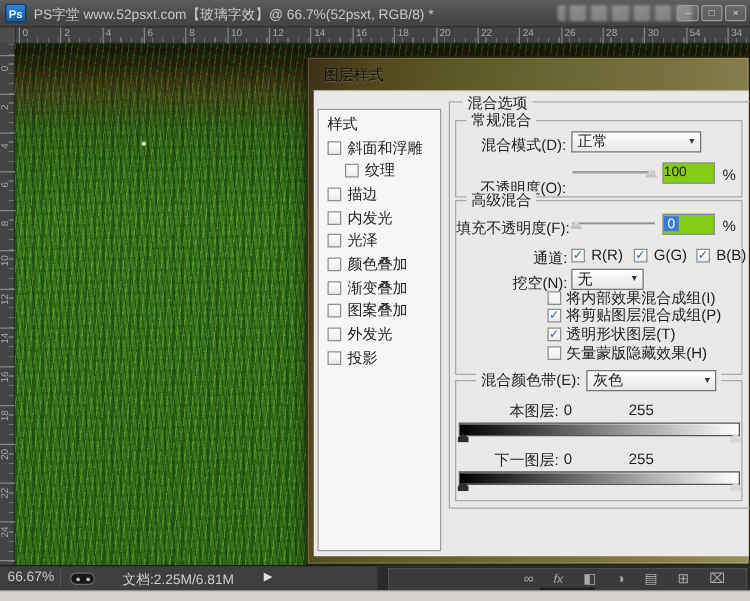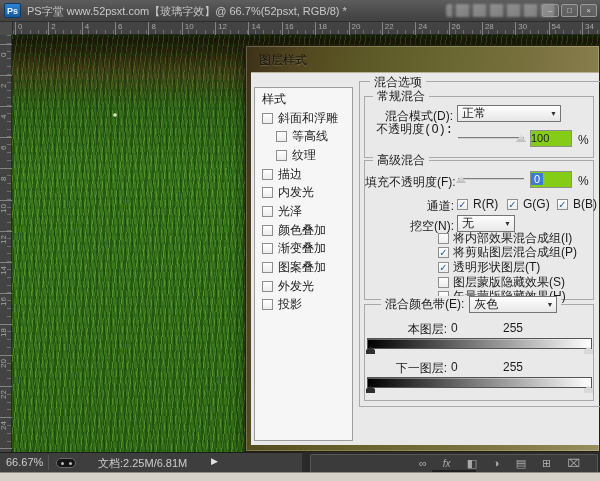--- a/index.html
+++ b/index.html
@@ -84,21 +84,21 @@
   .sl .tr { position:absolute; left:0; right:0; top:4px; height:2px; background:#7d7d7d; border-bottom:1px solid #cfcfcf; }
   .sl .th { position:absolute; top:1px; width:10px; height:8px; background:linear-gradient(180deg,#e8e8e8,#bdbdbd);
     clip-path:polygon(50% 0,100% 100%,0 100%); filter:drop-shadow(0 0 1px #444); }
   .sl.at-right .th { right:-2px; } .sl.at-left .th { left:-2px; }
   .chanrow { position:absolute; left:92px; display:flex; }
   .chan { width:50px; display:flex; align-items:center; font-size:12px; }
   #acb-list { position:absolute; left:73px; top:70px; }
   .acb { height:14.6px; display:flex; align-items:center; font-size:12px; white-space:nowrap; }
   .acb .cb { margin-right:4px; }
   .lg2 { position:absolute; top:-9px; left:16px; background:#e9e9e9; padding:0 4px; display:flex; align-items:center; gap:5px; }
-  .lg2 .dd { position:relative; width:88px; }
+  .lg2 .dd { position:relative; width:104px; }
   .bi-row { position:absolute; font-size:12px; }
   .bi-bar { position:absolute; left:2px; width:225px; height:11px; border:1px solid #555;
     background:linear-gradient(90deg,#000,#fff); box-shadow:inset 0 1px 0 rgba(255,255,255,.35); }
   .bih { position:absolute; width:9px; height:7px; clip-path:polygon(50% 0,100% 42%,100% 100%,0 100%,0 42%); }
   .bih.dark  { background:#2e2e2e; filter:drop-shadow(0 0 1px #999); }
   .bih.light { background:#d9d9d9; filter:drop-shadow(0 0 1px #333); }
 
   
   #statusbar { position:absolute; left:0; top:452px; width:600px; height:20px; background:#2a2a2a; }
   #sb-left { position:absolute; left:0; top:0; width:302px; height:20px; background:#3e3e3e; border-top:1px solid #1d1d1d; }
@@ -211,24 +211,20 @@
         <ul id="styles-list">
             <li class="sitem">
               <span>样式</span>
             </li>
             <li class="sitem">
               <span class="cb"></span>
               <span>斜面和浮雕</span>
             </li>
             <li class="sitem ind">
               <span class="cb"></span>
-              <span>等高线</span>
-            </li>
-            <li class="sitem ind">
-              <span class="cb"></span>
               <span>纹理</span>
             </li>
             <li class="sitem">
               <span class="cb"></span>
               <span>描边</span>
             </li>
             <li class="sitem">
               <span class="cb"></span>
               <span>内发光</span>
             </li>
@@ -262,21 +258,21 @@
       <div id="outerbox">
         <span class="lg">混合选项</span>
 
         <div class="gb" id="gb-general">
           <span class="lg">常规混合</span>
           <span class="flabel" style="left:0;top:11px;width:88px;">混合模式(D):</span>
           <div class="dd" style="left:92px;top:8px;width:104px;">
             <span class="dd-t">正常</span>
             <span class="dd-a">▼</span>
           </div>
-          <span class="flabel" style="left:0;top:24px;width:88px;font-family:Liberation Mono, monospace;">不透明度(O):</span>
+          <span class="flabel" style="left:0;top:45px;width:88px;">不透明度(O):</span>
           <div class="sl at-right" style="left:93px;top:36px;width:66px;">
             <div class="tr"></div>
             <div class="th"></div>
           </div>
           <div class="vbox" style="left:165px;top:33px;">
             <span>100</span>
           </div>
           <span class="pct" style="left:213px;top:36px;">%</span>
         </div>
 
@@ -316,24 +312,20 @@
                 <span class="cb"></span>
                 <span>将内部效果混合成组(I)</span>
               </div>
               <div class="acb">
                 <span class="cb on">✓</span>
                 <span>将剪贴图层混合成组(P)</span>
               </div>
               <div class="acb">
                 <span class="cb on">✓</span>
                 <span>透明形状图层(T)</span>
-              </div>
-              <div class="acb">
-                <span class="cb"></span>
-                <span>图层蒙版隐藏效果(S)</span>
               </div>
               <div class="acb">
                 <span class="cb"></span>
                 <span>矢量蒙版隐藏效果(H)</span>
               </div>
             </div>
         </div>
 
         <div class="gb" id="gb-blend">
           <div class="lg2">

